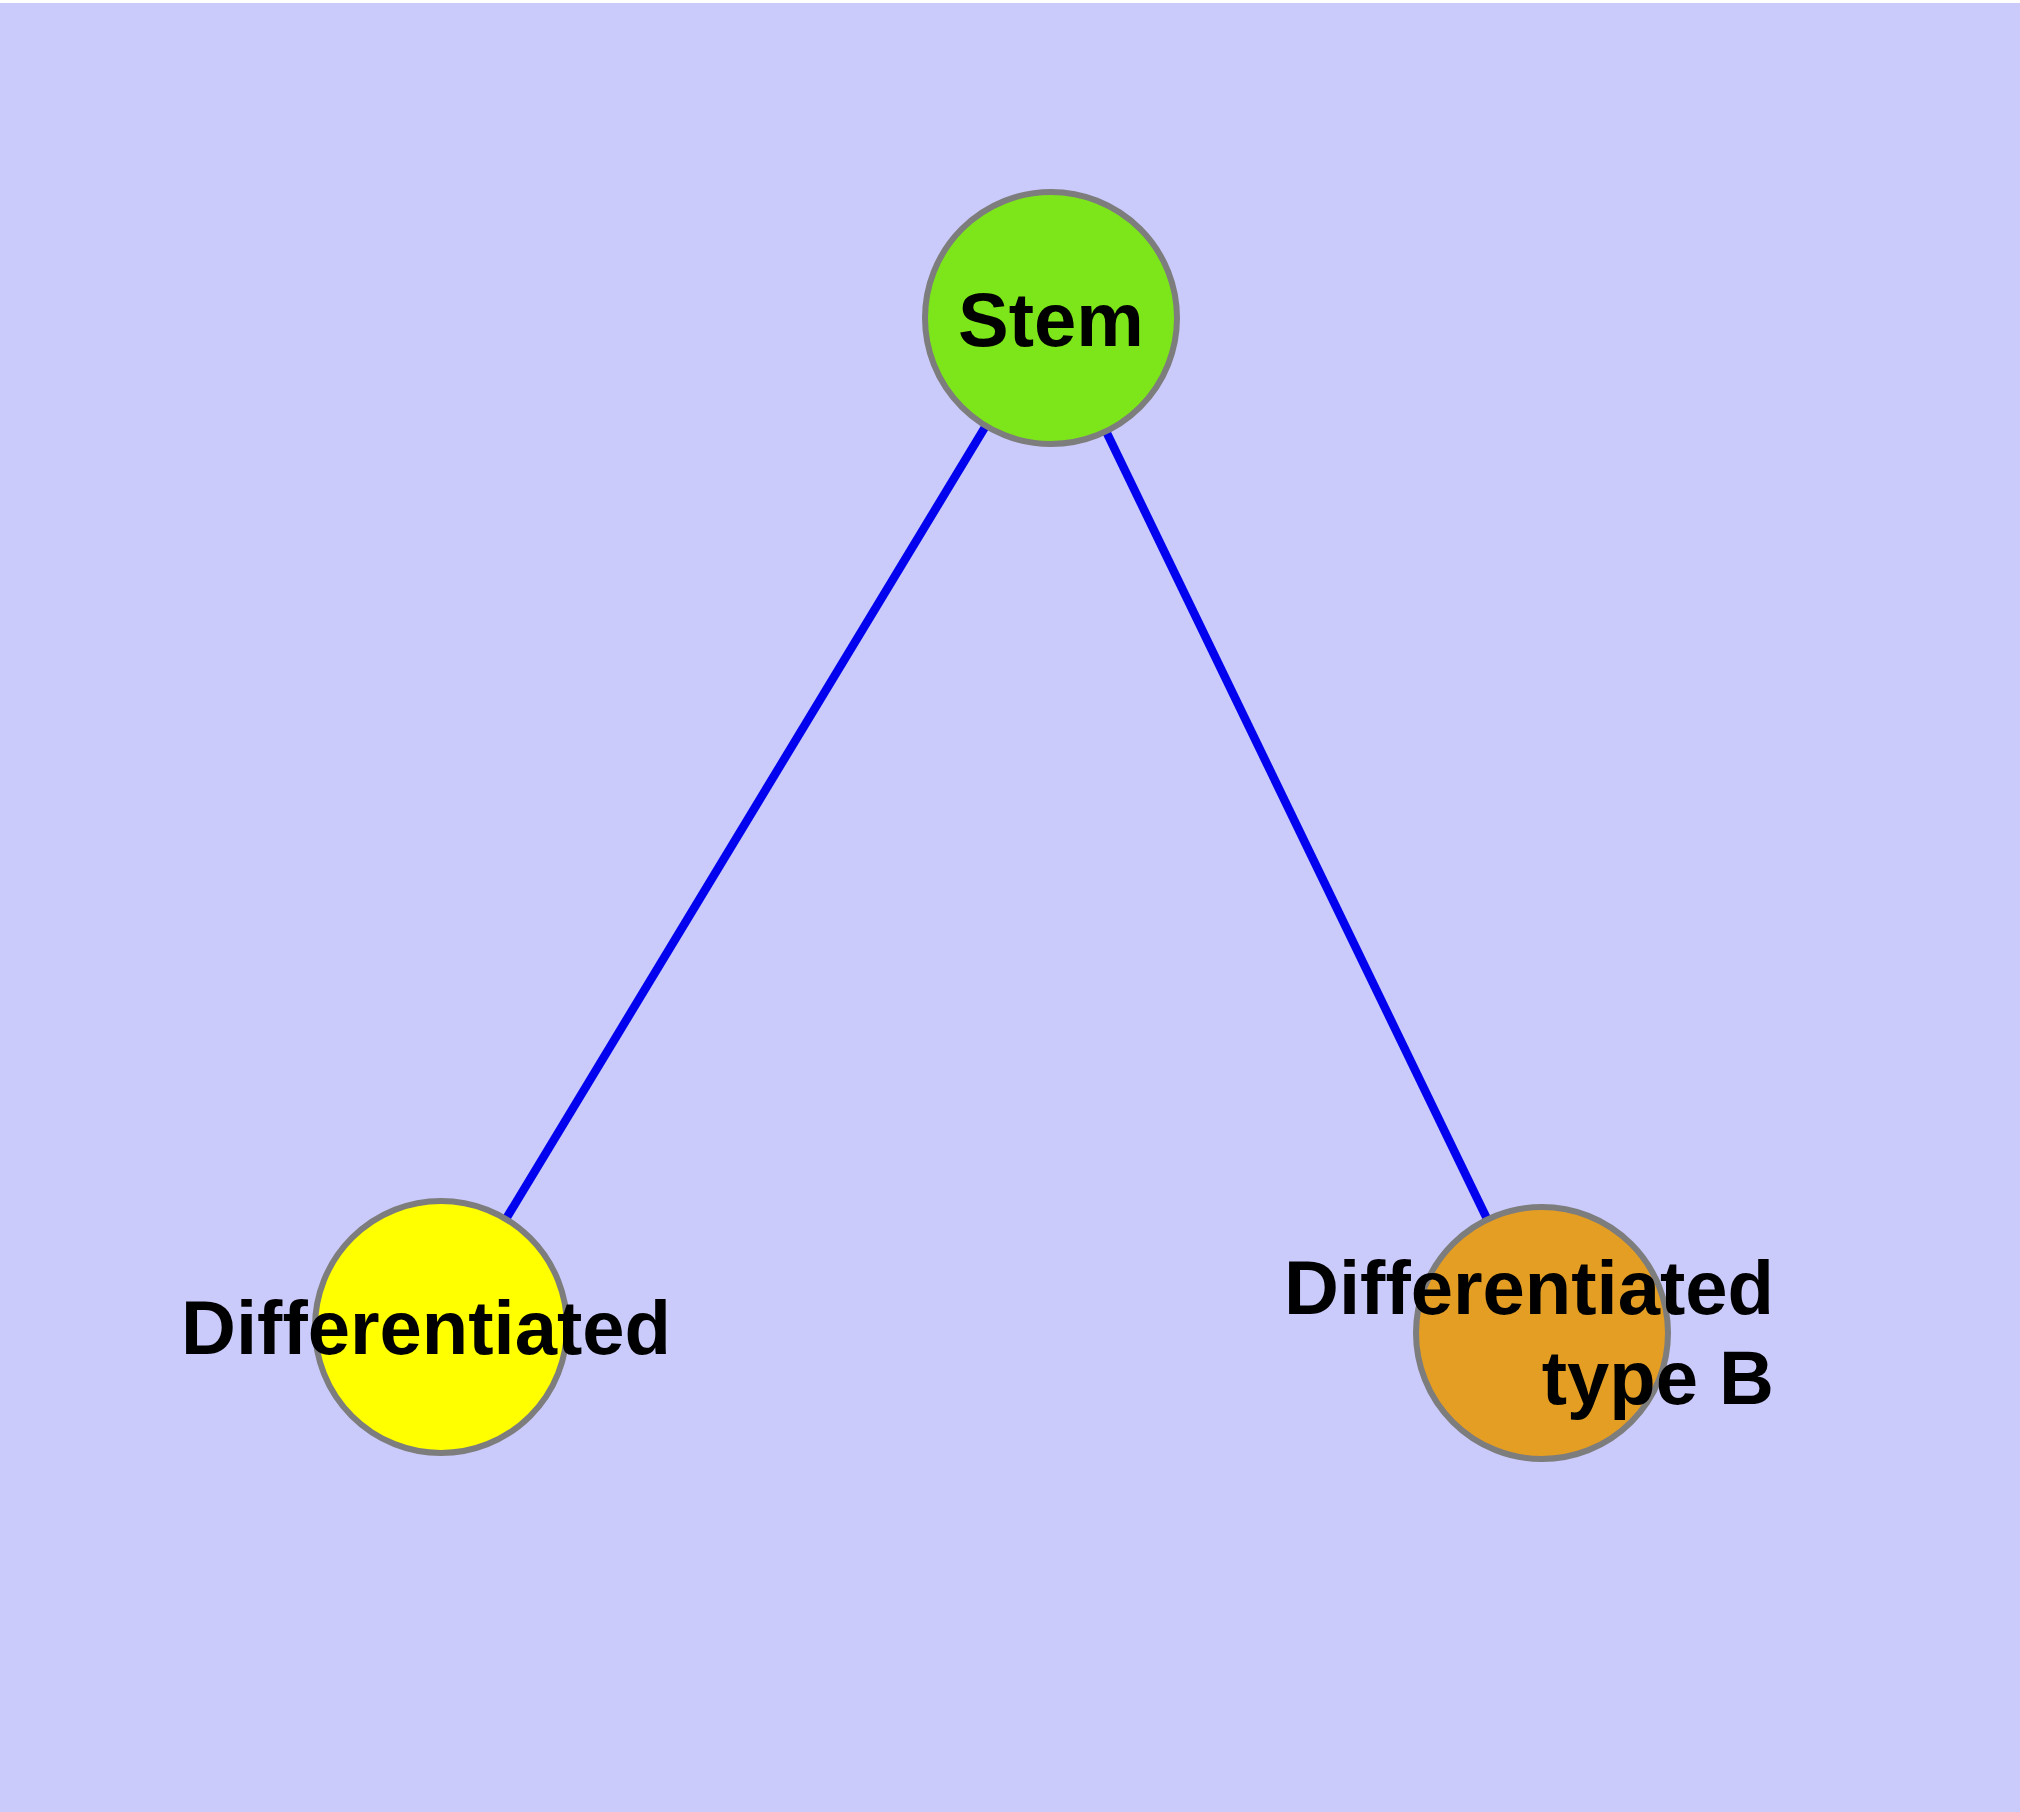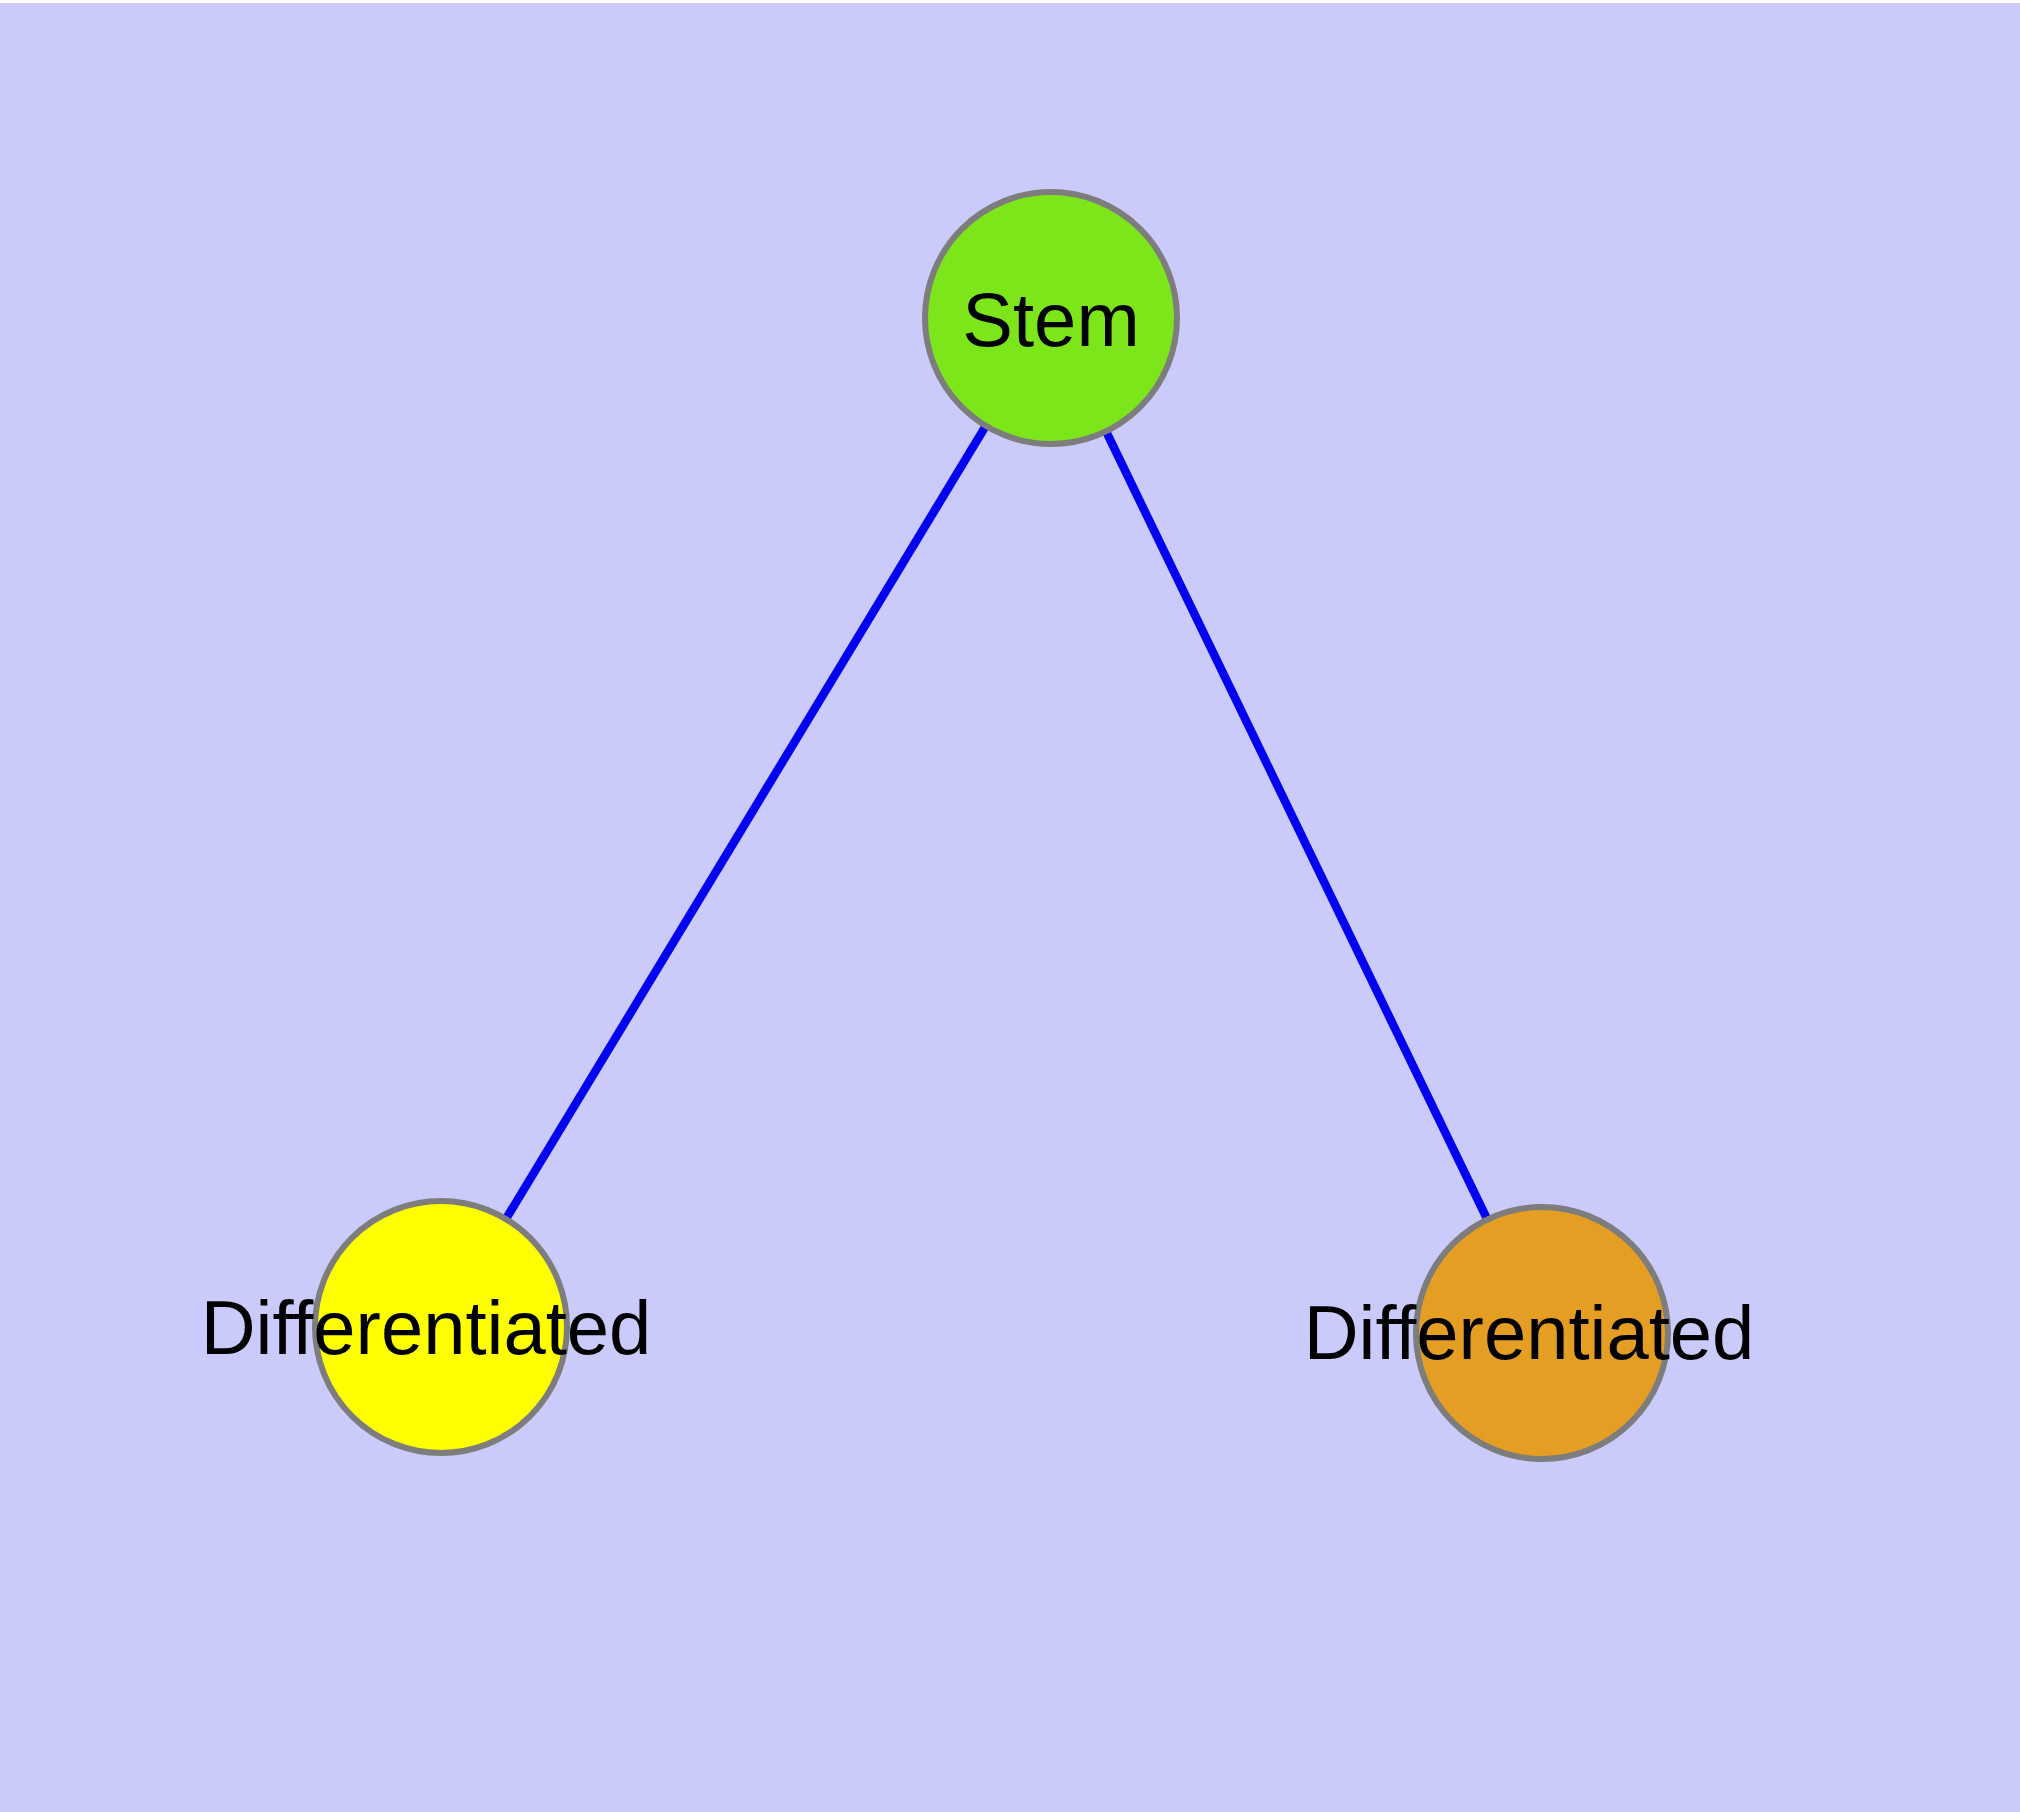--- a/index.html
+++ b/index.html
@@ -41,21 +41,21 @@
     border: 6px solid #7d7d7d;
     border-radius: 50%;
   }
   .node-stem   { left: 922px; top: 189px;  }
   .node-type-a { left: 312px;  top: 1198px; }
   .node-type-b { left: 1413px; top: 1204px; }
 
   .node-label {
     position: absolute;
     transform: translate(-50%, -50%);
-    font-weight: normal;
+    font-weight: bold;
     font-size: 76px;
     line-height: 90px;
     text-align: right;
     white-space: nowrap;
     letter-spacing: 0;
   }
   .label-stem   { left: 1051px; top: 320px;  }
   .label-type-a { left: 426px;  top: 1328px; }
   .label-type-b { left: 1529px; top: 1333px; }
 
@@ -82,16 +82,17 @@
   <div class="node-label label-stem" style="color: rgb(0, 0, 0);">
     <span class="label-line">Stem</span>
   </div>
 
   <div class="node-label label-type-a" style="color: rgb(0, 0, 0);">
     <span class="label-line">Differentiated</span>
   </div>
 
   <div class="node-label label-type-b" style="color: rgb(0, 0, 0);">
     <span class="label-line">Differentiated</span>
+    <span class="label-line">type B</span>
   </div>
 
 </div>
 
 
 </body></html>

